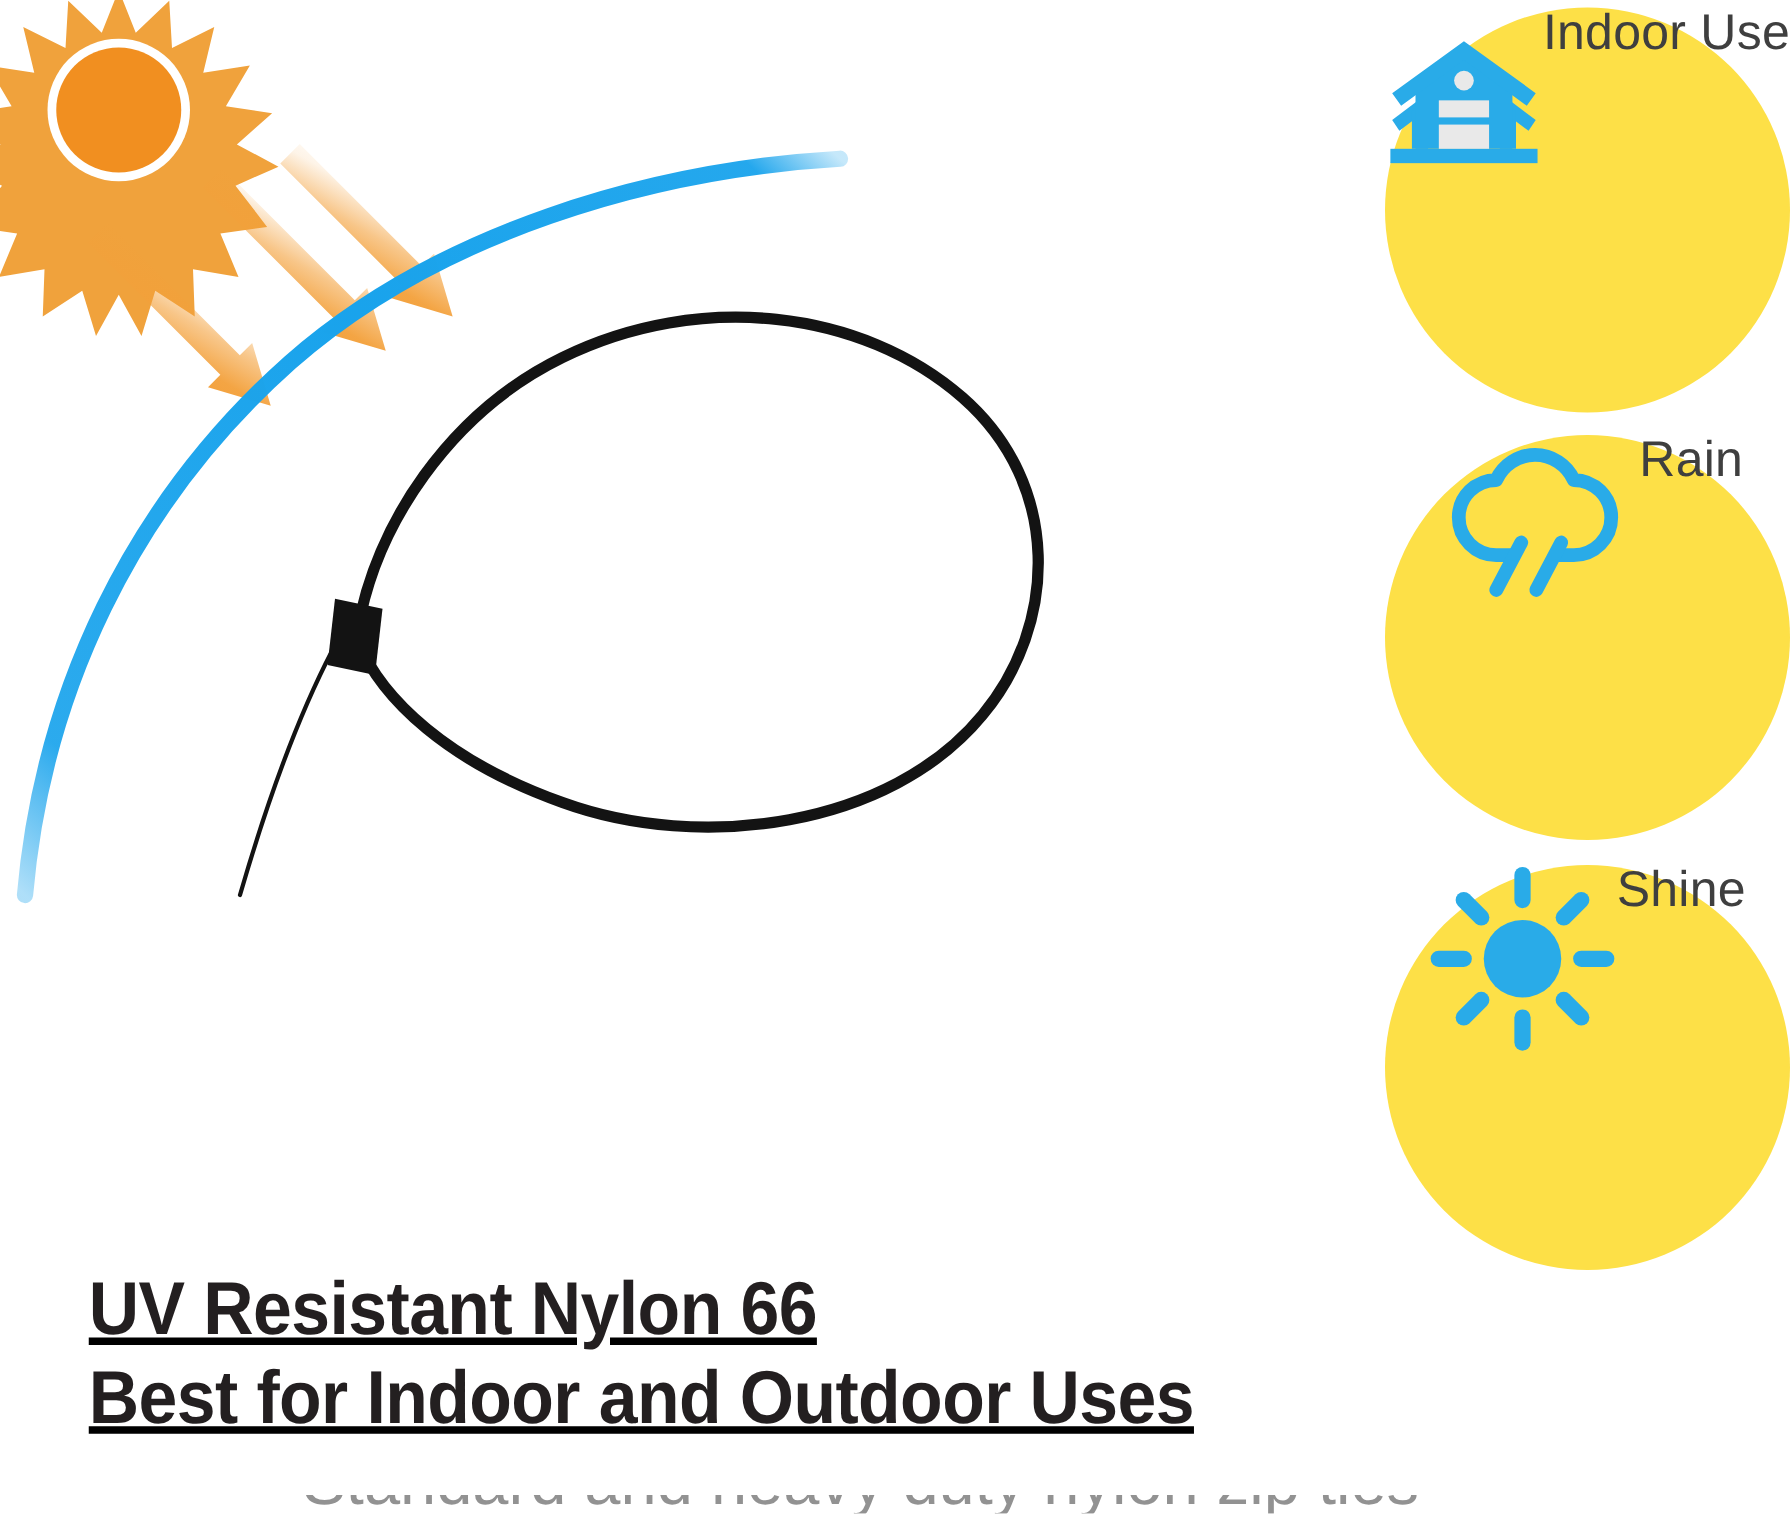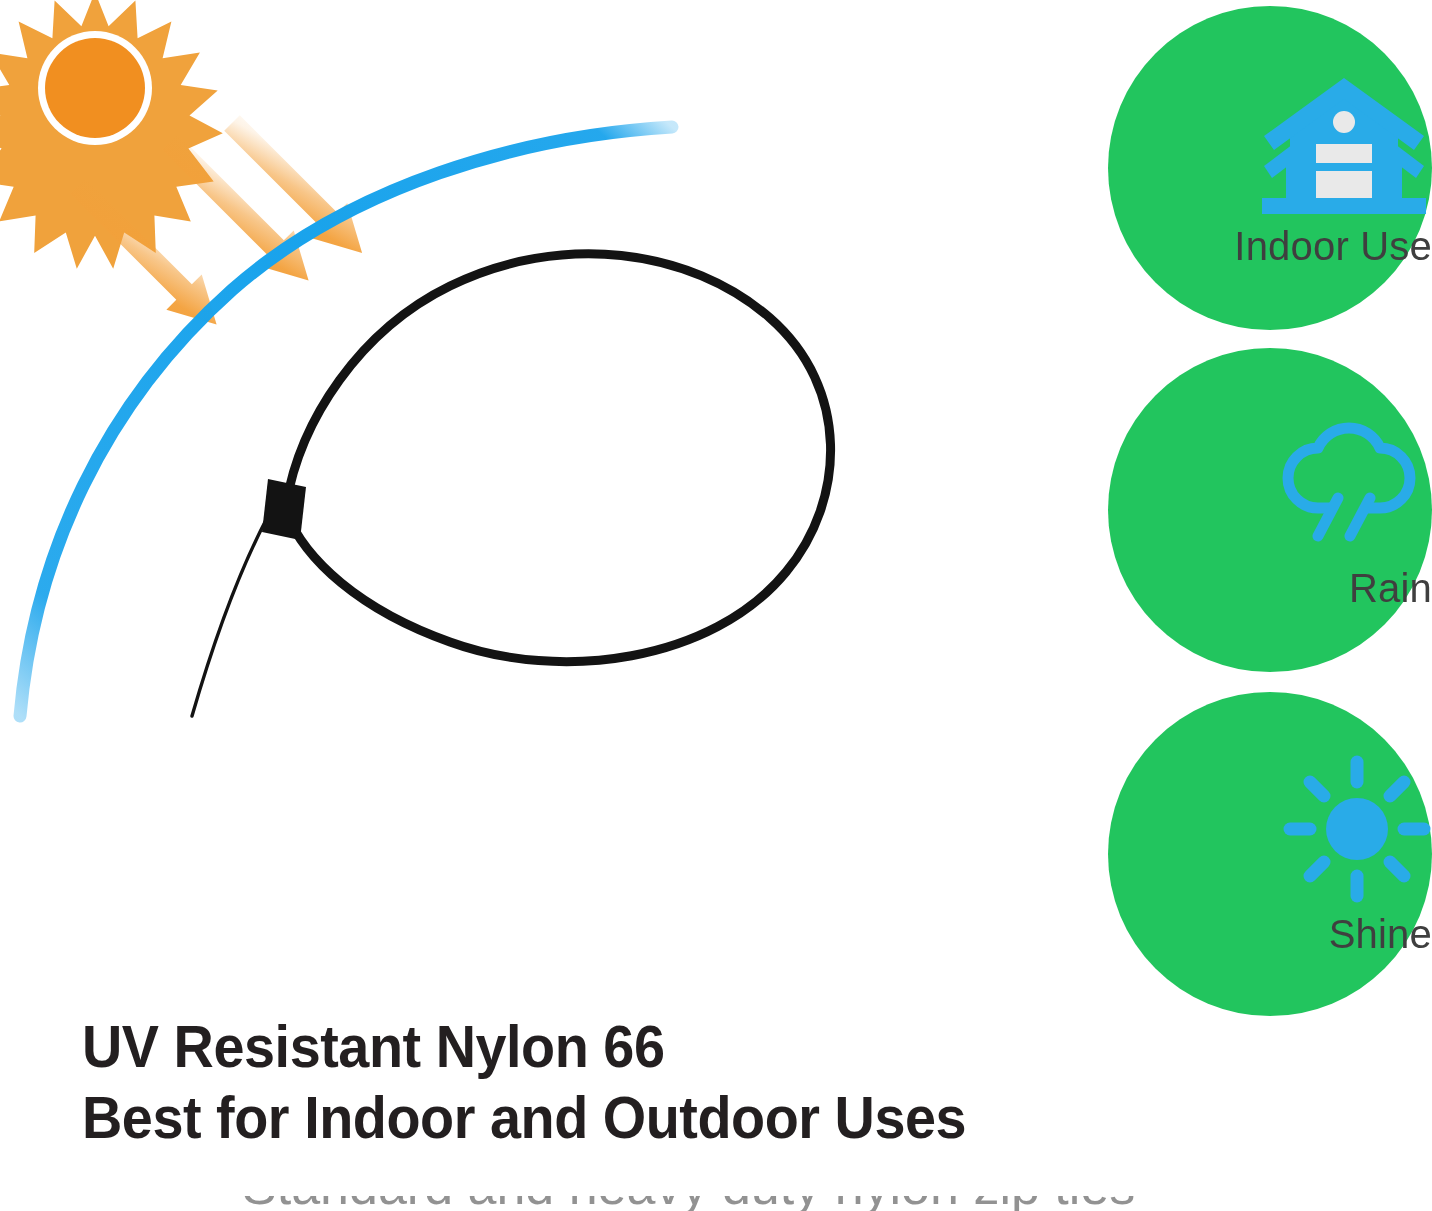--- a/index.html
+++ b/index.html
@@ -42,24 +42,24 @@
     top: 0;
     width: 324px;
     height: 1020px;
   }
   .feature-badge {
     position: absolute;
     left: 0;
     width: 324px;
     height: 324px;
     border-radius: 50%;
-    background: #22c55e;
+    background: #fde047;
     display: flex;
-    flex-direction: column;
-    align-items: flex-end;
+    flex-direction: row;
+    align-items: flex-start;
     justify-content: center;
   }
   #feature-badge-indoor { top: 6px; }
   #feature-badge-rain   { top: 348px; }
   #feature-badge-shine  { top: 692px; }
 
   .feature-icon {
     display: block;
     width: 150px;
     height: 150px;
@@ -75,23 +75,24 @@
     font-weight: 400;
     color: #3f3f3f;
     letter-spacing: 0.2px;
     line-height: 1;
     white-space: nowrap;
   }
 
   
   #headline-block {
     position: absolute;
-    left: 82px;
+    left: 71px;
     top: 1012px;
     width: 1000px;
+    text-decoration: underline;
   }
   .headline-line {
     font-family: "Liberation Sans Narrow", "Liberation Sans", sans-serif;
     font-size: 60px;
     font-weight: 700;
     color: #231f20;
     line-height: 1.18;
     letter-spacing: -0.5px;
     white-space: nowrap;
     transform: scaleX(0.93);

